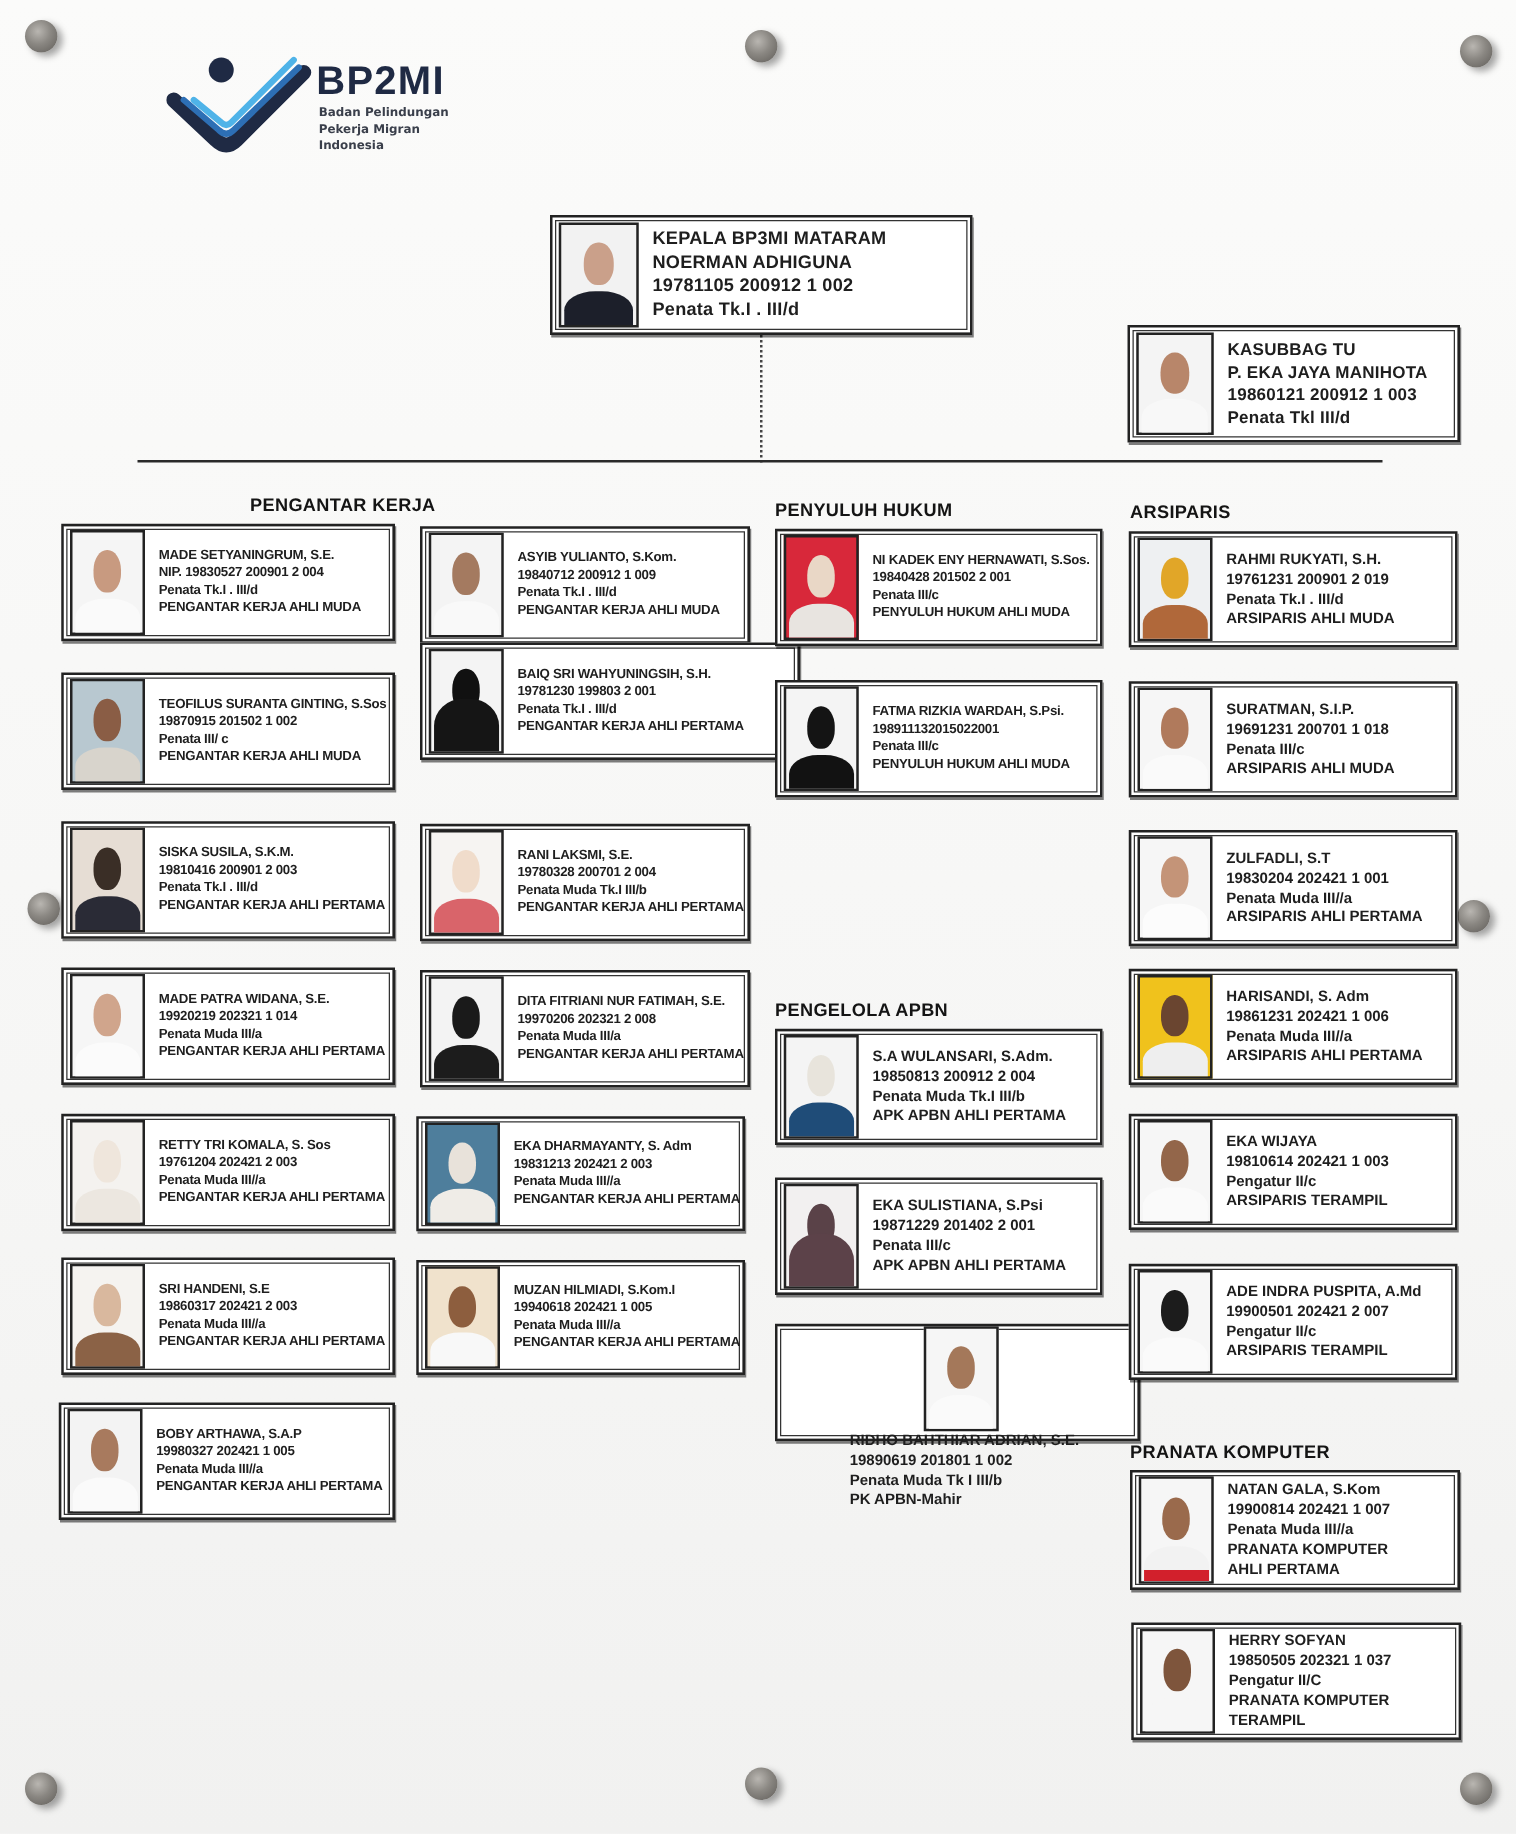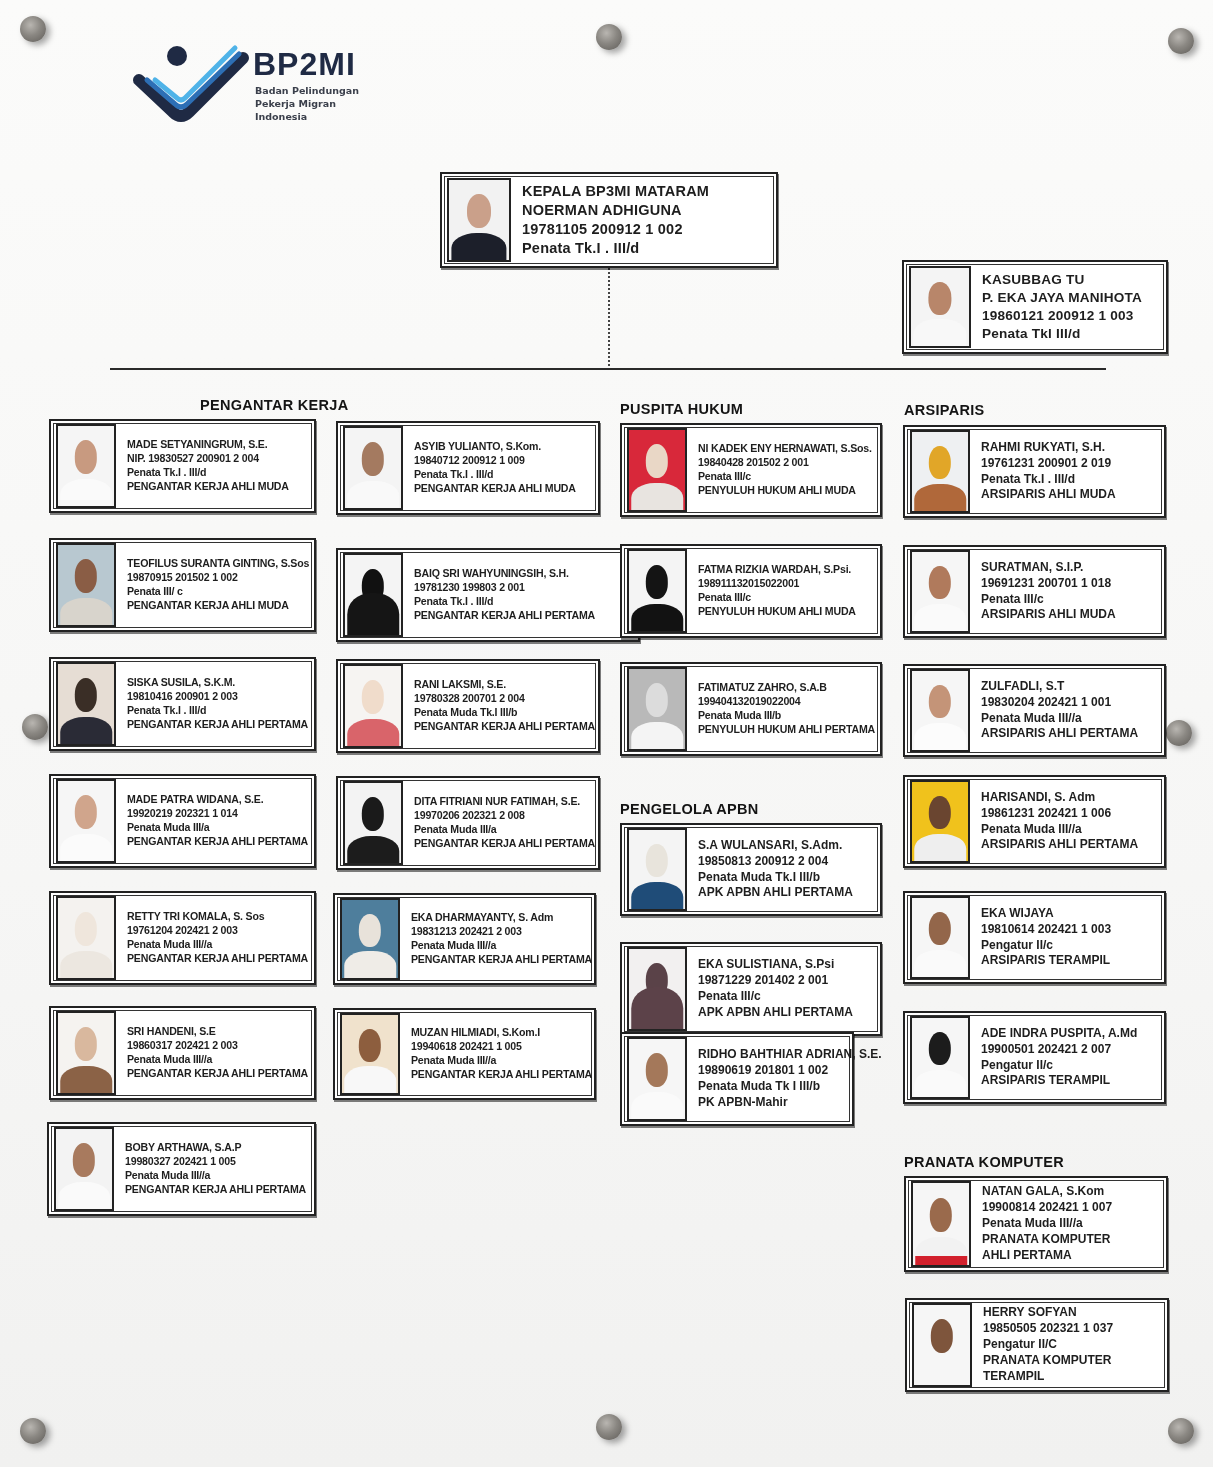--- a/index.html
+++ b/index.html
@@ -120,21 +120,21 @@
     </div>
     <div class="txt" style="font-size:13.6px">
       <div>KASUBBAG TU</div>
       <div>P. EKA JAYA MANIHOTA</div>
       <div>19860121 200912 1 003</div>
       <div>Penata Tkl III/d</div>
     </div>
   </div>
 
   <div class="sec-title" style="left:200px;top:397px;width:245px;">PENGANTAR KERJA</div>
-  <div class="sec-title" style="left:620px;top:401px;width:262px;">PUSPITA HUKUM</div>
+  <div class="sec-title" style="left:620px;top:401px;width:262px;">PENYULUH HUKUM</div>
   <div class="sec-title" style="left:904px;top:402px;width:262px;">ARSIPARIS</div>
   <div class="sec-title" style="left:620px;top:801px;width:262px;">PENGELOLA APBN</div>
   <div class="sec-title" style="left:904px;top:1154px;width:262px;">PRANATA KOMPUTER</div>
 
   <div class="card sm" style="left:49px;top:419px;width:267px;height:94px;">
     <div class="photo" style="width:60px;height:84px;background:#f5f5f5;">
         <div class="head" style="background:#c89a80"></div>
         <div class="body" style="background:#fafafa"></div>
       </div>
     <div class="txt">
@@ -222,21 +222,21 @@
         <div class="head" style="background:#a47a60"></div>
         <div class="body" style="background:#f9f9f9"></div>
       </div>
     <div class="txt">
       <div>ASYIB YULIANTO, S.Kom.</div>
       <div>19840712 200912 1 009</div>
       <div>Penata Tk.I . III/d</div>
       <div>PENGANTAR KERJA AHLI MUDA</div>
     </div>
   </div>
-  <div class="card sm" style="left:336px;top:548px;width:304px;height:94px;">
+  <div class="card sm" style="left:336px;top:514px;width:304px;height:94px;">
     <div class="photo" style="width:60px;height:84px;background:#f4f4f4;">
         <div class="head" style="background:#111"></div>
         <div class="body" style="background:#151515;height:60%"></div>
       </div>
     <div class="txt">
       <div>BAIQ SRI WAHYUNINGSIH, S.H.</div>
       <div>19781230 199803 2 001</div>
       <div>Penata Tk.I . III/d</div>
       <div>PENGANTAR KERJA AHLI PERTAMA</div>
     </div>
@@ -307,32 +307,20 @@
         <div class="head" style="background:#141414"></div>
         <div class="body" style="background:#121212"></div>
       </div>
     <div class="txt">
       <div>FATMA RIZKIA WARDAH, S.Psi.</div>
       <div>198911132015022001</div>
       <div>Penata III/c</div>
       <div>PENYULUH HUKUM AHLI MUDA</div>
     </div>
   </div>
-  <div class="card sm" style="left:620px;top:662px;width:262px;height:94px;">
-    <div class="photo" style="width:60px;height:84px;background:#b9b9b9;">
-        <div class="head" style="background:#dcdcdc"></div>
-        <div class="body" style="background:#f4f4f4"></div>
-      </div>
-    <div class="txt">
-      <div>FATIMATUZ ZAHRO,  S.A.B</div>
-      <div>199404132019022004</div>
-      <div>Penata Muda III/b</div>
-      <div>PENYULUH HUKUM AHLI PERTAMA</div>
-    </div>
-  </div>
 
   <div class="card md" style="left:620px;top:823px;width:262px;height:93px;">
     <div class="photo" style="width:60px;height:83px;background:#f4f4f4;">
         <div class="head" style="background:#e8e4dc"></div>
         <div class="body" style="background:#1f4c78"></div>
       </div>
     <div class="txt">
       <div>S.A WULANSARI, S.Adm.</div>
       <div>19850813 200912 2 004</div>
       <div>Penata Muda Tk.I III/b</div>
@@ -344,21 +332,21 @@
         <div class="head" style="background:#5a4248"></div>
         <div class="body" style="background:#5c4249;height:60%"></div>
       </div>
     <div class="txt">
       <div>EKA SULISTIANA, S.Psi</div>
       <div>19871229 201402 2 001</div>
       <div>Penata III/c</div>
       <div>APK APBN AHLI PERTAMA</div>
     </div>
   </div>
-  <div class="card md" style="left:620px;top:1032px;width:234px;height:94px;">
+  <div class="card md" style="left:620px;top:1059px;width:292px;height:94px;flex-direction:column;">
     <div class="photo" style="width:60px;height:84px;background:#f6f6f6;">
         <div class="head" style="background:#a4785a"></div>
         <div class="body" style="background:#fafafa"></div>
       </div>
     <div class="txt">
       <div>RIDHO BAHTHIAR ADRIAN, S.E.</div>
       <div>19890619 201801 1 002</div>
       <div>Penata Muda Tk I III/b</div>
       <div>PK APBN-Mahir</div>
     </div>

